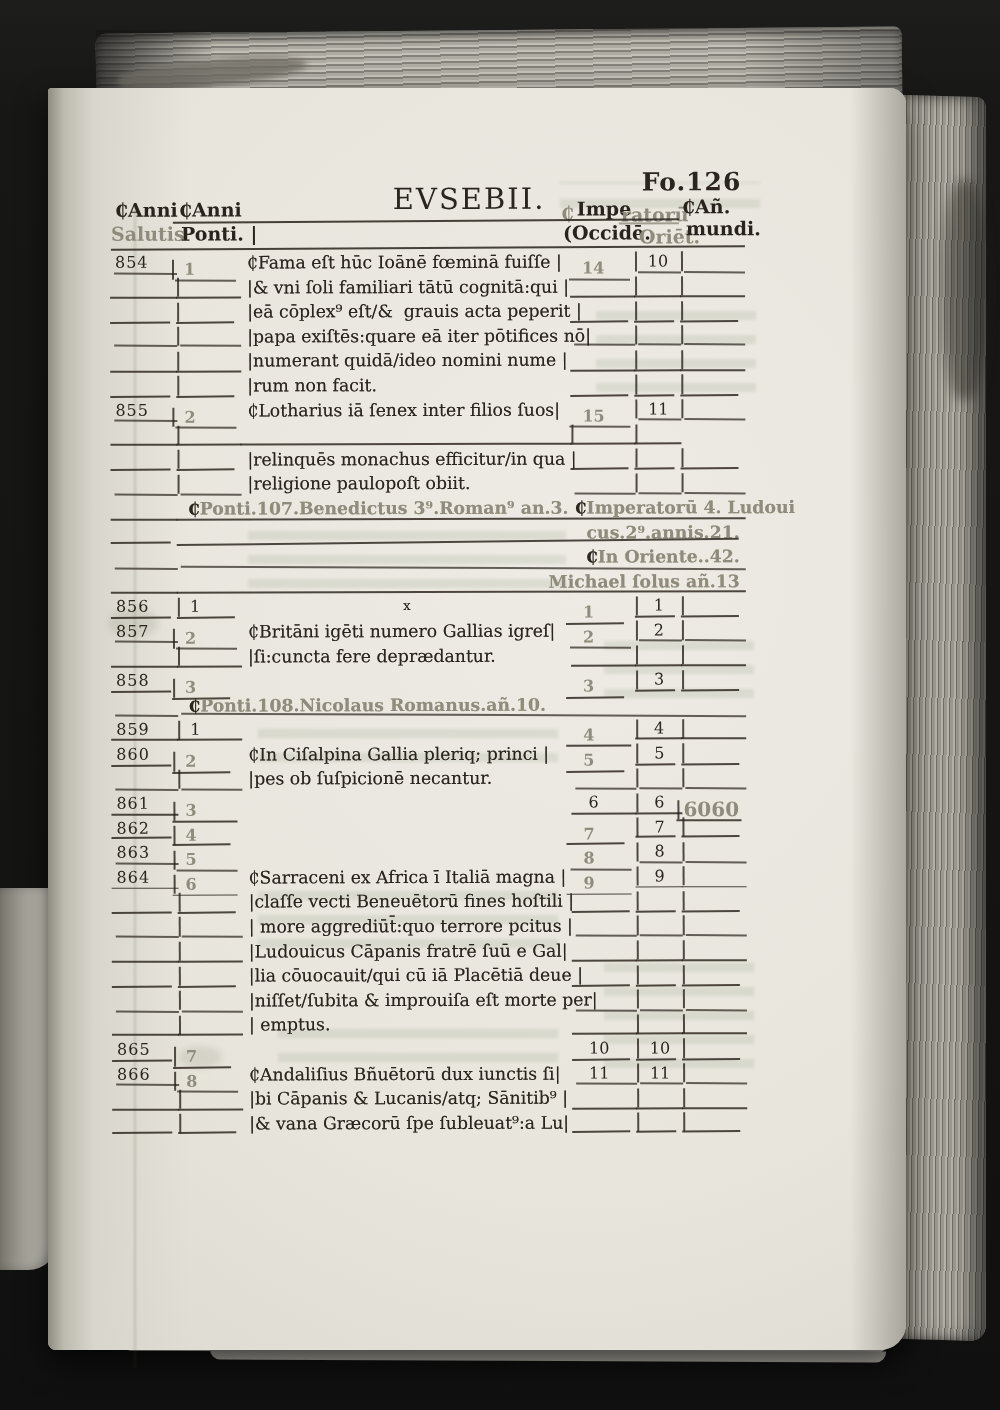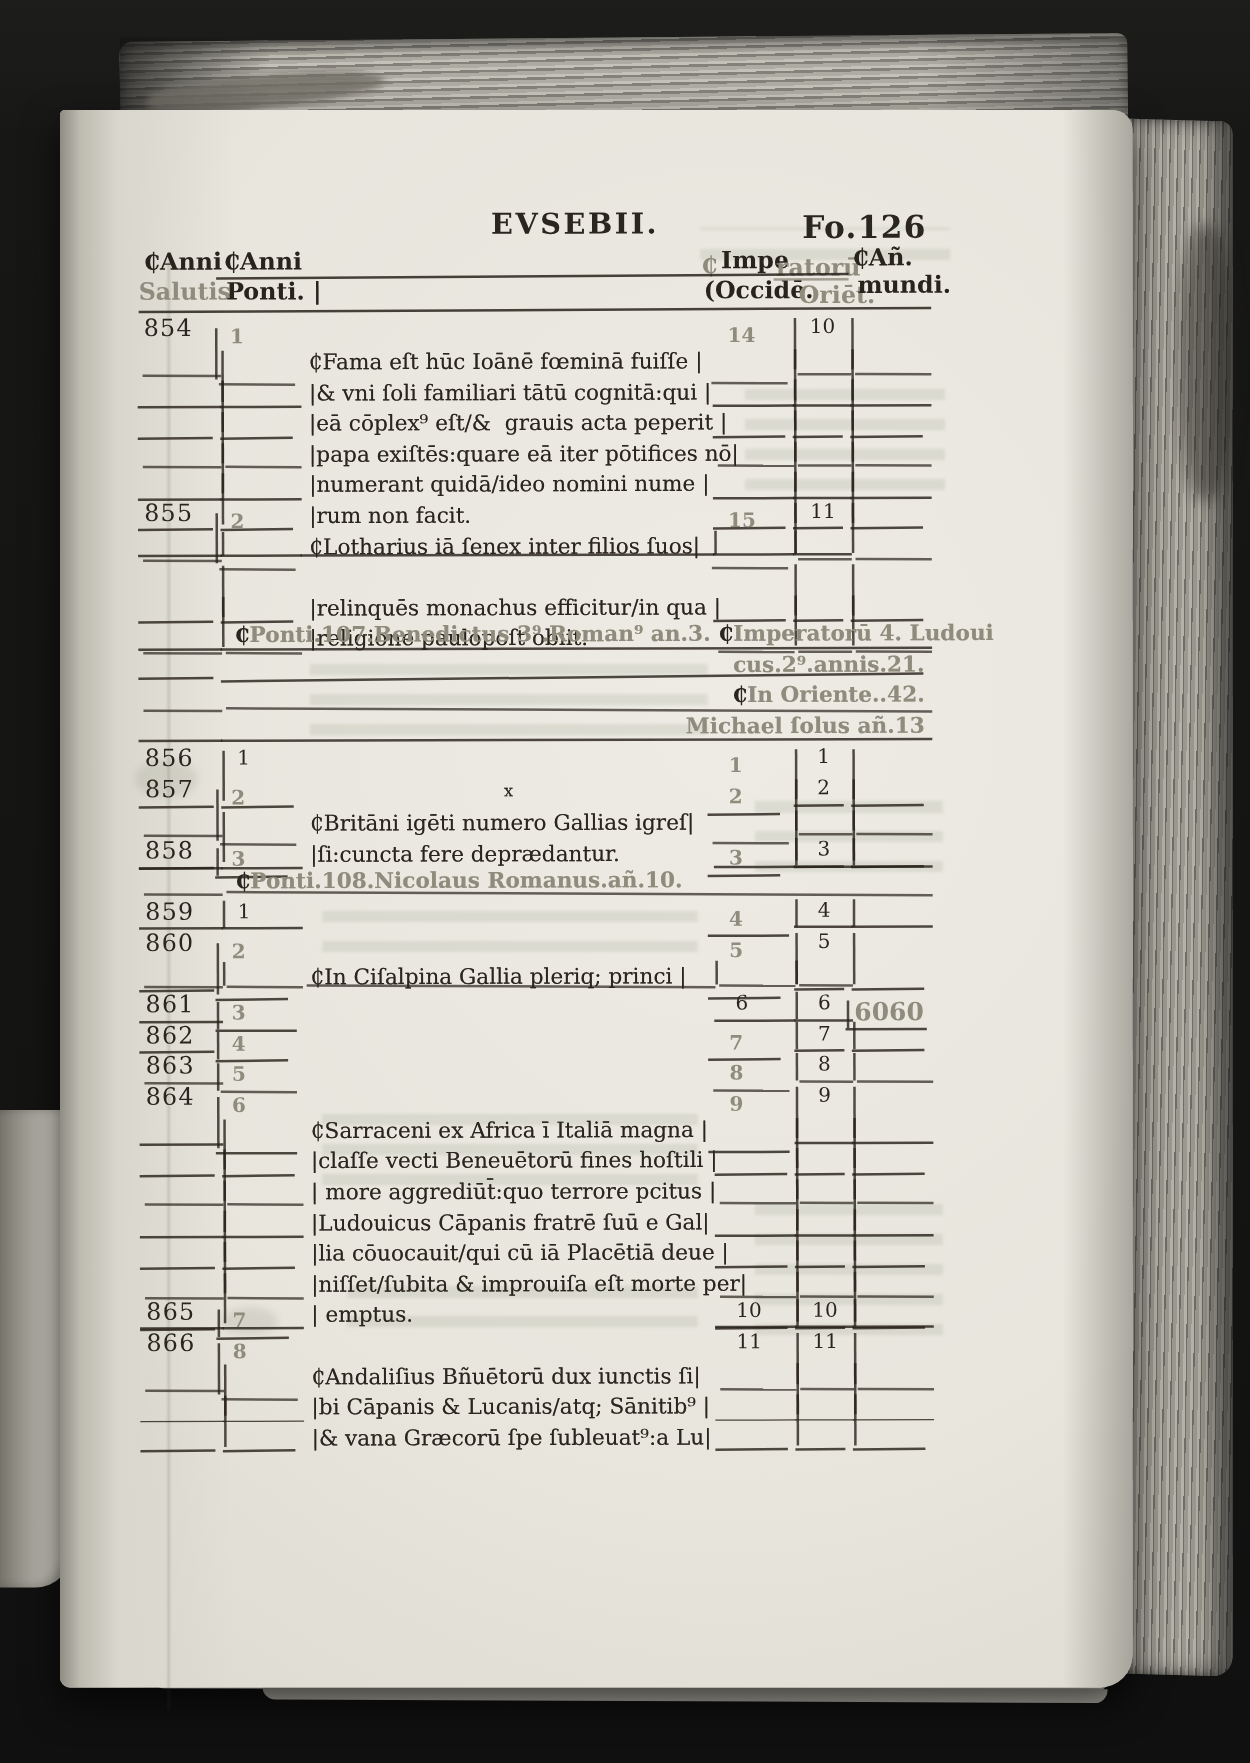--- a/index.html
+++ b/index.html
@@ -38,42 +38,42 @@
      background:linear-gradient(270deg,rgba(120,117,108,.55),rgba(0,0,0,0));}
   .crease{position:absolute;left:86px;top:120px;width:2px;height:1160px;background:rgba(70,66,58,.18);filter:blur(1px);}
   
   .bleed{position:absolute;filter:blur(1.4px);
      background:repeating-linear-gradient(0deg,rgba(115,120,98,.13) 0 9px,rgba(0,0,0,0) 9px 24px);}
   .blot{position:absolute;background:rgba(110,112,95,.14);border-radius:50%;filter:blur(3px);}
   
   .print{position:absolute;left:112px;top:166px;width:634px;transform:rotate(-.15deg);
      color:#2a251e;}
   .folio-row{position:relative;height:34px;}
-  .title{position:absolute;left:282px;top:0;font-size:23px;font-weight:bold;letter-spacing:2px;}
+  .title{position:absolute;left:282px;top:16px;font-size:29px;font-weight:normal;letter-spacing:2px;}
   .folio{position:absolute;left:531px;top:2px;font-size:25px;font-weight:bold;letter-spacing:1px;}
   .colhead{position:relative;height:50px;font-size:19px;}
   .ch{position:absolute;white-space:pre;font-weight:bold;}
   .black{color:#28231c;}
   .faded{color:#8f8c7d !important;font-weight:bold;}
   .hrule{position:absolute;height:2px;background:rgba(40,34,27,.85);}
   .hrule.red{background:rgba(143,140,125,.8);}
   
   .tline{display:grid;grid-template-columns:66px 64px 330px 64px 46px 64px;height:24.6px;
      font-size:17.3px;line-height:24.2px;}
   .cell{position:relative;white-space:pre;overflow:visible;}
   .cell.ruled::before{content:"";position:absolute;left:-1px;right:0;bottom:1px;height:1.9px;
      background:rgba(40,34,27,.82);}
   .tline:nth-child(3n) .cell.ruled::before{right:7px;transform:rotate(-.5deg);}
   .tline:nth-child(3n+1) .cell.ruled::before{left:3px;transform:rotate(.4deg);background:rgba(40,34,27,.7);}
   .tline:nth-child(4n) .cell.ruled::before{bottom:2px;}
   .cell.barl::after{content:"";position:absolute;left:0;top:10%;width:2.2px;height:78%;
      background:rgba(40,34,27,.8);}
-  .c-year{padding-left:4px;font-size:19px;letter-spacing:1px;}
+  .c-year{padding-left:4px;font-size:16px;letter-spacing:1px;}
   .c-ponti{padding-left:12px;font-size:16px;}
-  .c-text{padding-left:6px;text-shadow:0 0 .5px rgba(42,37,30,.55);margin-top:28px;}
+  .c-text{padding-left:6px;text-shadow:0 0 .5px rgba(42,37,30,.55);}
   .c-occ{padding-left:16px;font-size:16px;}
   .c-ori{text-align:center;font-size:16px;}
   .c-mundi{padding-left:6px;font-size:20px;}
   .low{transform:translateY(7px) translateX(-5px);}
   .center-mark{text-align:center;font-size:13px;padding-left:0;}
   .c-span{grid-column:2/7;padding-left:10px;padding-right:6px;color:#8f8c7d;font-weight:bold;
      text-shadow:0 0 .5px rgba(143,140,125,.5);}
   .capit{color:#2a251e;font-weight:bold;}
 </style>
 </head>
@@ -271,20 +271,21 @@
           <div class="cell c-year ruled">860</div>
           <div class="cell c-ponti ruled barl faded low">2</div>
           <div class="cell c-text">₵In Ciſalpina Gallia pleriq; princi |</div>
           <div class="cell c-occ ruled faded low">5</div>
           <div class="cell c-ori ruled barl">5</div>
           <div class="cell c-mundi ruled barl"></div>
         </div>
         <div class="tline">
           <div class="cell c-year ruled"></div>
           <div class="cell c-ponti ruled barl"></div>
+          <div class="cell c-text">|pes ob ſuſpicionē necantur.</div>
           <div class="cell c-occ ruled"></div>
           <div class="cell c-ori ruled barl"></div>
           <div class="cell c-mundi ruled barl"></div>
         </div>
         <div class="tline">
           <div class="cell c-year ruled">861</div>
           <div class="cell c-ponti ruled barl faded low">3</div>
           <div class="cell c-text"></div>
           <div class="cell c-occ ruled">6</div>
           <div class="cell c-ori ruled barl">6</div>

